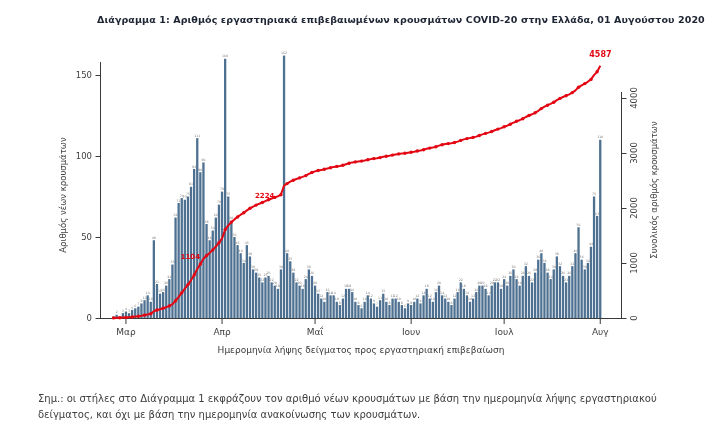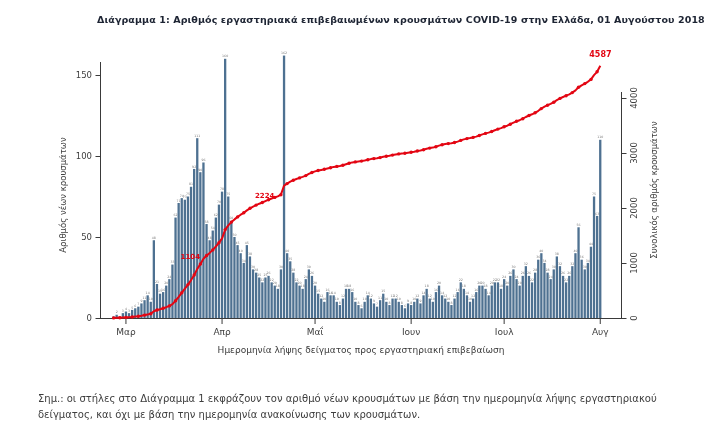--- a/index.html
+++ b/index.html
@@ -464,14 +464,14 @@
       <circle cx="578.5" cy="87.3" r="1.7" fill="#e30613"></circle>
       <circle cx="584.8" cy="83.6" r="1.7" fill="#e30613"></circle>
       <circle cx="591.0" cy="79.4" r="1.7" fill="#e30613"></circle>
       <circle cx="597.1" cy="71.8" r="1.7" fill="#e30613"></circle>
       <text x="180.6" y="258.5" fill="#e30613" font-size="7" font-weight="bold">1104</text>
       <text x="254.9" y="197.7" fill="#e30613" font-size="7" font-weight="bold">2224</text>
       <text x="589.3" y="56.7" fill="#e30613" font-size="8" font-weight="bold">4587</text>
     </g>
   </svg>
 
-<div class="chart-title">Διάγραμμα 1: Αριθμός εργαστηριακά επιβεβαιωμένων κρουσμάτων COVID-19 στην Ελλάδα, 01 Αυγούστου 2018</div>
+<div class="chart-title">Διάγραμμα 1: Αριθμός εργαστηριακά επιβεβαιωμένων κρουσμάτων COVID-20 στην Ελλάδα, 01 Αυγούστου 2020</div>
 <div class="footnote">Σημ.: οι στήλες στο Διάγραμμα 1 εκφράζουν τον αριθμό νέων κρουσμάτων με βάση την ημερομηνία λήψης εργαστηριακού δείγματος, και όχι με βάση την ημερομηνία ανακοίνωσης των κρουσμάτων.</div>
 
 </body></html>

